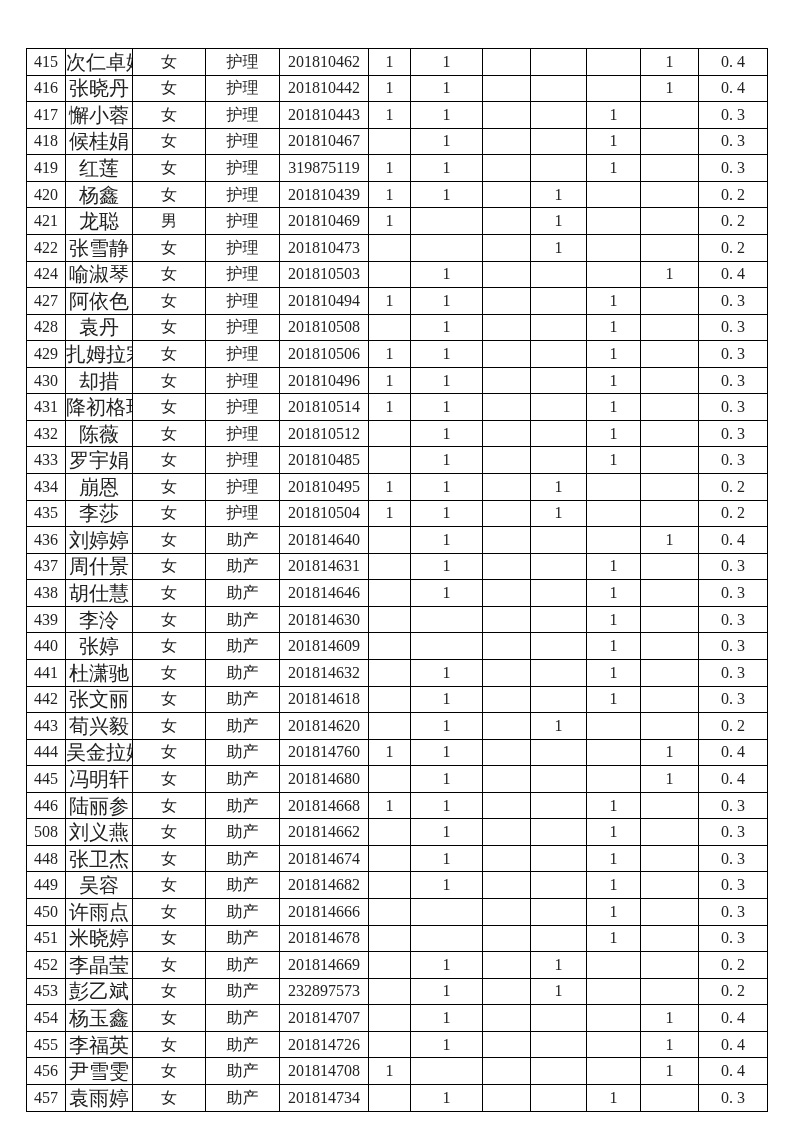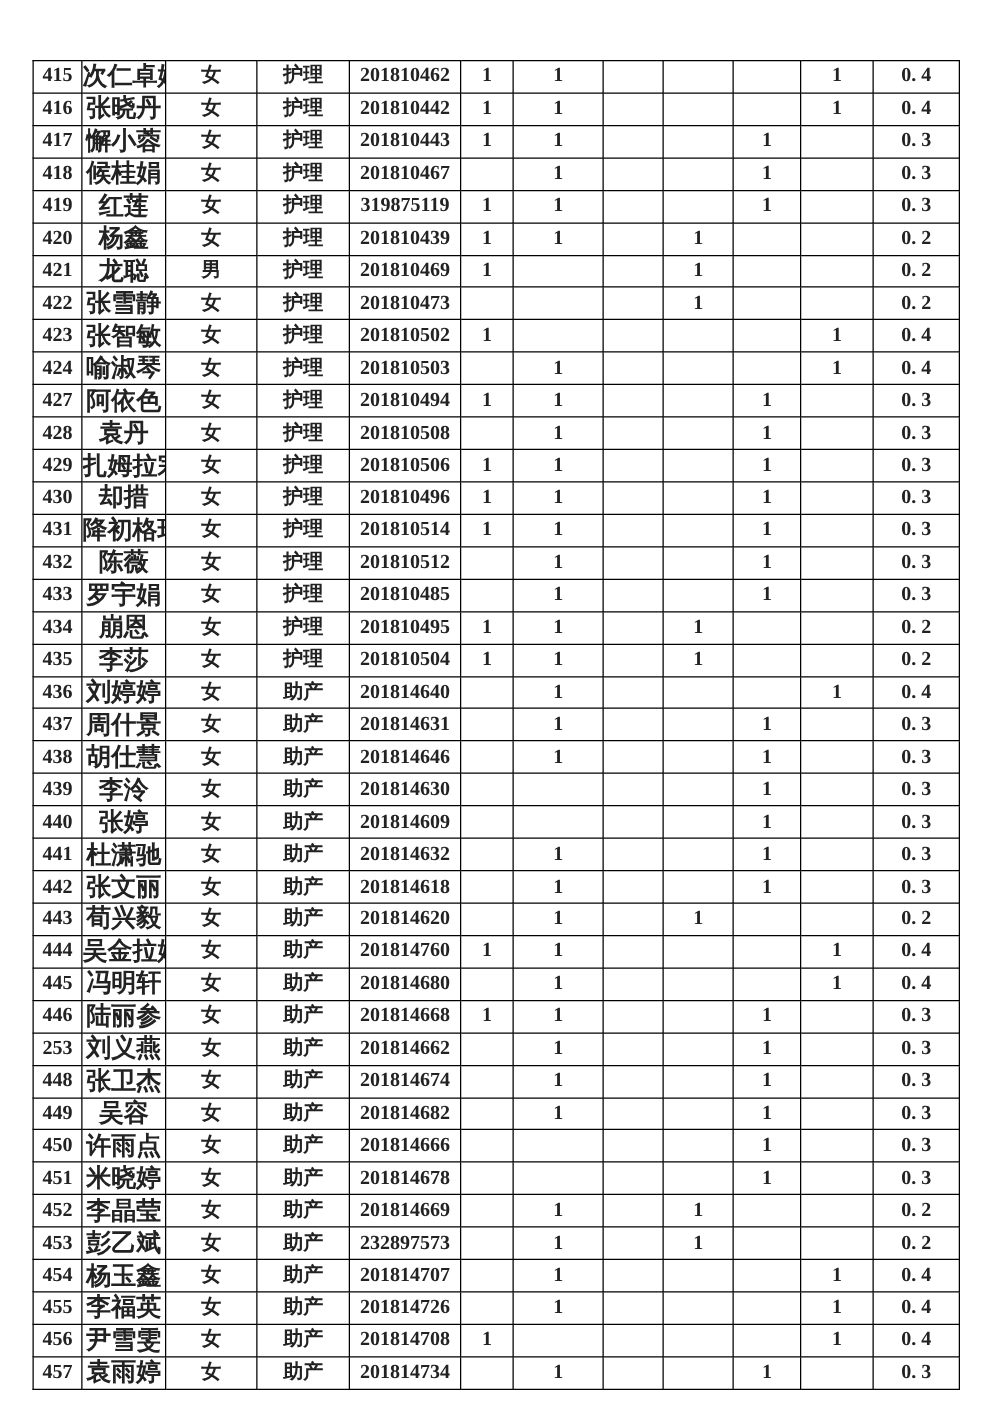--- a/index.html
+++ b/index.html
@@ -15,21 +15,20 @@
     overflow: hidden;
   }
   table.data-table {
     position: absolute;
     left: 26px;
     top: 48px;
     width: 741px;
     height: 1064px;
     border-collapse: collapse;
     table-layout: fixed;
-    font-weight: bold;
   }
   table.data-table td {
     border: 1px solid #000000;
     padding: 0;
     text-align: center;
     vertical-align: middle;
     font-family: "Liberation Serif", "DejaVu Serif", serif;
     font-size: 16px;
     color: #222222;
     white-space: nowrap;
@@ -166,34 +165,20 @@
           <td class="student-id-cell">201810473</td>
           <td class="mark-col1-cell"></td>
           <td class="mark-col2-cell"></td>
           <td class="mark-col3-cell"></td>
           <td class="mark-col4-cell">1</td>
           <td class="mark-col5-cell"></td>
           <td class="mark-col6-cell"></td>
           <td class="score-cell">0. 2</td>
         </tr>
         <tr>
-          <td class="row-number-cell">423</td>
-          <td class="name-cell">张智敏</td>
-          <td class="gender-cell">女</td>
-          <td class="major-cell">护理</td>
-          <td class="student-id-cell">201810502</td>
-          <td class="mark-col1-cell">1</td>
-          <td class="mark-col2-cell"></td>
-          <td class="mark-col3-cell"></td>
-          <td class="mark-col4-cell"></td>
-          <td class="mark-col5-cell"></td>
-          <td class="mark-col6-cell">1</td>
-          <td class="score-cell">0. 4</td>
-        </tr>
-        <tr>
           <td class="row-number-cell">424</td>
           <td class="name-cell">喻淑琴</td>
           <td class="gender-cell">女</td>
           <td class="major-cell">护理</td>
           <td class="student-id-cell">201810503</td>
           <td class="mark-col1-cell"></td>
           <td class="mark-col2-cell">1</td>
           <td class="mark-col3-cell"></td>
           <td class="mark-col4-cell"></td>
           <td class="mark-col5-cell"></td>
@@ -474,21 +459,21 @@
           <td class="student-id-cell">201814668</td>
           <td class="mark-col1-cell">1</td>
           <td class="mark-col2-cell">1</td>
           <td class="mark-col3-cell"></td>
           <td class="mark-col4-cell"></td>
           <td class="mark-col5-cell">1</td>
           <td class="mark-col6-cell"></td>
           <td class="score-cell">0. 3</td>
         </tr>
         <tr>
-          <td class="row-number-cell">253</td>
+          <td class="row-number-cell">508</td>
           <td class="name-cell">刘义燕</td>
           <td class="gender-cell">女</td>
           <td class="major-cell">助产</td>
           <td class="student-id-cell">201814662</td>
           <td class="mark-col1-cell"></td>
           <td class="mark-col2-cell">1</td>
           <td class="mark-col3-cell"></td>
           <td class="mark-col4-cell"></td>
           <td class="mark-col5-cell">1</td>
           <td class="mark-col6-cell"></td>

